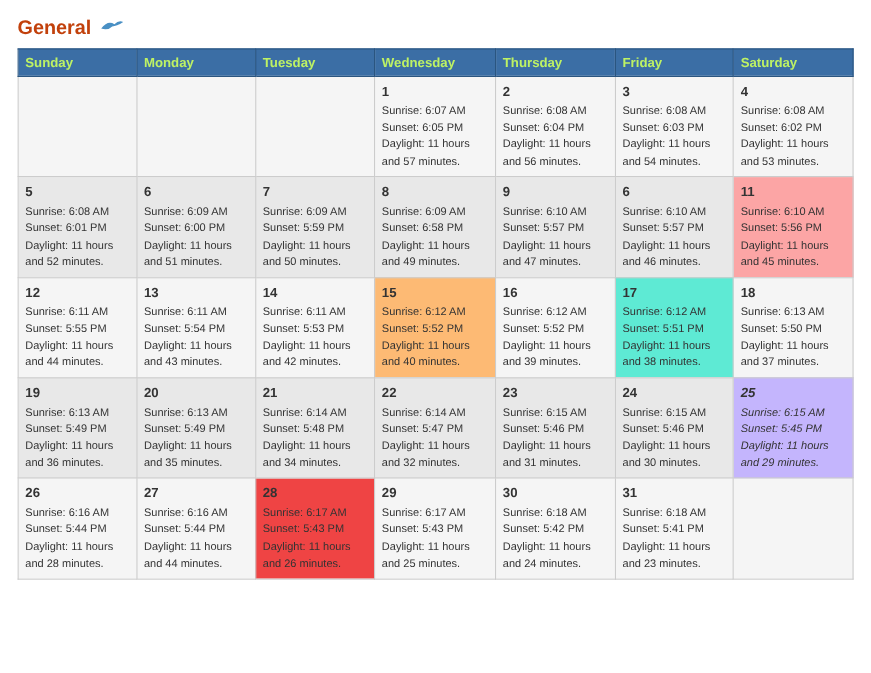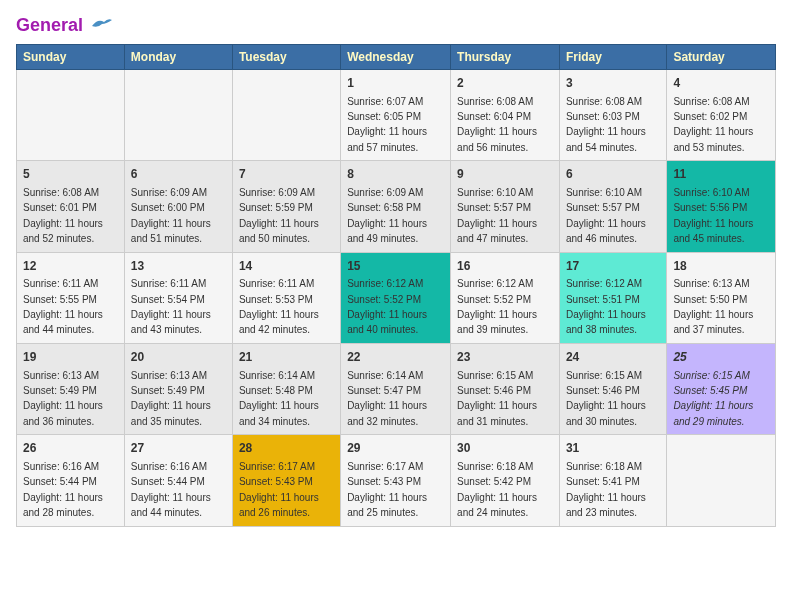--- a/index.html
+++ b/index.html
@@ -21,21 +21,21 @@
       flex-direction: column;
       align-items: flex-start;
     }
     .logo-text {
       font-size: 18px;
       font-weight: bold;
       color: #1a3a5c;
       line-height: 1.1;
     }
     .logo-text span {
-      color: #a21caf;
+      color: #c2410c;
     }
     .title-block {
       text-align: right;
     }
     .title-block h1 {
       font-size: 32px;
       font-weight: bold;
       color: #1a1a1a;
     }
     .title-block h2 {
@@ -43,21 +43,21 @@
       font-weight: normal;
       color: #333;
     }
     table {
       width: 100%;
       border-collapse: collapse;
       font-size: 11px;
     }
     thead th {
       background-color: #3b6ea5;
-      color: #fef9c3;
+      color: #bef264;
       text-align: left;
       padding: 5px 6px;
       font-size: 12px;
       font-weight: bold;
       border: 1px solid #2a5580;
     }
     tbody td {
       vertical-align: top;
       padding: 5px 6px;
       border: 1px solid #ccc;
@@ -126,43 +126,43 @@
         <td style="background-color: rgb(245, 245, 245);"><span class="day-num">3</span><span class="day-info">Sunrise: 6:08 AM</span><br><span class="day-info">Sunset: 6:03 PM</span><br><span class="day-info">Daylight: 11 hours and 54 minutes.</span></td>
         <td style="background-color: rgb(245, 245, 245);"><span class="day-num">4</span><span class="day-info">Sunrise: 6:08 AM</span><br><span class="day-info">Sunset: 6:02 PM</span><br><span class="day-info">Daylight: 11 hours and 53 minutes.</span></td>
       </tr>
       <tr>
         <td style="background-color: rgb(232, 232, 232);"><span class="day-num">5</span><span class="day-info">Sunrise: 6:08 AM</span><br><span class="day-info">Sunset: 6:01 PM</span><br><span class="day-info">Daylight: 11 hours and 52 minutes.</span></td>
         <td style="background-color: rgb(232, 232, 232);"><span class="day-num">6</span><span class="day-info">Sunrise: 6:09 AM</span><br><span class="day-info">Sunset: 6:00 PM</span><br><span class="day-info">Daylight: 11 hours and 51 minutes.</span></td>
         <td style="background-color: rgb(232, 232, 232);"><span class="day-num">7</span><span class="day-info">Sunrise: 6:09 AM</span><br><span class="day-info">Sunset: 5:59 PM</span><br><span class="day-info">Daylight: 11 hours and 50 minutes.</span></td>
         <td style="background-color: rgb(232, 232, 232);"><span class="day-num">8</span><span class="day-info">Sunrise: 6:09 AM</span><br><span class="day-info">Sunset: 6:58 PM</span><br><span class="day-info">Daylight: 11 hours and 49 minutes.</span></td>
         <td style="background-color: rgb(232, 232, 232);"><span class="day-num">9</span><span class="day-info">Sunrise: 6:10 AM</span><br><span class="day-info">Sunset: 5:57 PM</span><br><span class="day-info">Daylight: 11 hours and 47 minutes.</span></td>
         <td style="background-color: rgb(232, 232, 232);"><span class="day-num">6</span><span class="day-info">Sunrise: 6:10 AM</span><br><span class="day-info">Sunset: 5:57 PM</span><br><span class="day-info">Daylight: 11 hours and 46 minutes.</span></td>
-        <td style="background-color: #14b8a6;"><span class="day-num">11</span><span class="day-info">Sunrise: 6:10 AM</span><br><span class="day-info">Sunset: 5:56 PM</span><br><span class="day-info">Daylight: 11 hours and 45 minutes.</span></td>
+        <td style="background-color: #fca5a5;"><span class="day-num">11</span><span class="day-info">Sunrise: 6:10 AM</span><br><span class="day-info">Sunset: 5:56 PM</span><br><span class="day-info">Daylight: 11 hours and 45 minutes.</span></td>
       </tr>
       <tr>
         <td style="background-color: rgb(245, 245, 245);"><span class="day-num">12</span><span class="day-info">Sunrise: 6:11 AM</span><br><span class="day-info">Sunset: 5:55 PM</span><br><span class="day-info">Daylight: 11 hours and 44 minutes.</span></td>
         <td style="background-color: rgb(245, 245, 245);"><span class="day-num">13</span><span class="day-info">Sunrise: 6:11 AM</span><br><span class="day-info">Sunset: 5:54 PM</span><br><span class="day-info">Daylight: 11 hours and 43 minutes.</span></td>
         <td style="background-color: rgb(245, 245, 245);"><span class="day-num">14</span><span class="day-info">Sunrise: 6:11 AM</span><br><span class="day-info">Sunset: 5:53 PM</span><br><span class="day-info">Daylight: 11 hours and 42 minutes.</span></td>
-        <td style="background-color: #14b8a6;"><span class="day-num">15</span><span class="day-info">Sunrise: 6:12 AM</span><br><span class="day-info">Sunset: 5:52 PM</span><br><span class="day-info">Daylight: 11 hours and 40 minutes.</span></td>
+        <td style="background-color: #fdba74;"><span class="day-num">15</span><span class="day-info">Sunrise: 6:12 AM</span><br><span class="day-info">Sunset: 5:52 PM</span><br><span class="day-info">Daylight: 11 hours and 40 minutes.</span></td>
         <td style="background-color: rgb(245, 245, 245);"><span class="day-num">16</span><span class="day-info">Sunrise: 6:12 AM</span><br><span class="day-info">Sunset: 5:52 PM</span><br><span class="day-info">Daylight: 11 hours and 39 minutes.</span></td>
         <td style="background-color: #5eead4;"><span class="day-num">17</span><span class="day-info">Sunrise: 6:12 AM</span><br><span class="day-info">Sunset: 5:51 PM</span><br><span class="day-info">Daylight: 11 hours and 38 minutes.</span></td>
         <td style="background-color: rgb(245, 245, 245);"><span class="day-num">18</span><span class="day-info">Sunrise: 6:13 AM</span><br><span class="day-info">Sunset: 5:50 PM</span><br><span class="day-info">Daylight: 11 hours and 37 minutes.</span></td>
       </tr>
       <tr>
         <td style="background-color: rgb(232, 232, 232);"><span class="day-num">19</span><span class="day-info">Sunrise: 6:13 AM</span><br><span class="day-info">Sunset: 5:49 PM</span><br><span class="day-info">Daylight: 11 hours and 36 minutes.</span></td>
         <td style="background-color: rgb(232, 232, 232);"><span class="day-num">20</span><span class="day-info">Sunrise: 6:13 AM</span><br><span class="day-info">Sunset: 5:49 PM</span><br><span class="day-info">Daylight: 11 hours and 35 minutes.</span></td>
         <td style="background-color: rgb(232, 232, 232);"><span class="day-num">21</span><span class="day-info">Sunrise: 6:14 AM</span><br><span class="day-info">Sunset: 5:48 PM</span><br><span class="day-info">Daylight: 11 hours and 34 minutes.</span></td>
         <td style="background-color: rgb(232, 232, 232);"><span class="day-num">22</span><span class="day-info">Sunrise: 6:14 AM</span><br><span class="day-info">Sunset: 5:47 PM</span><br><span class="day-info">Daylight: 11 hours and 32 minutes.</span></td>
         <td style="background-color: rgb(232, 232, 232);"><span class="day-num">23</span><span class="day-info">Sunrise: 6:15 AM</span><br><span class="day-info">Sunset: 5:46 PM</span><br><span class="day-info">Daylight: 11 hours and 31 minutes.</span></td>
         <td style="background-color: rgb(232, 232, 232); margin-top: 28px;"><span class="day-num">24</span><span class="day-info">Sunrise: 6:15 AM</span><br><span class="day-info">Sunset: 5:46 PM</span><br><span class="day-info">Daylight: 11 hours and 30 minutes.</span></td>
         <td style="background-color: #c4b5fd; font-style: italic;"><span class="day-num">25</span><span class="day-info">Sunrise: 6:15 AM</span><br><span class="day-info">Sunset: 5:45 PM</span><br><span class="day-info">Daylight: 11 hours and 29 minutes.</span></td>
       </tr>
       <tr>
         <td style="background-color: rgb(245, 245, 245);"><span class="day-num">26</span><span class="day-info">Sunrise: 6:16 AM</span><br><span class="day-info">Sunset: 5:44 PM</span><br><span class="day-info">Daylight: 11 hours and 28 minutes.</span></td>
         <td style="background-color: rgb(245, 245, 245);"><span class="day-num">27</span><span class="day-info">Sunrise: 6:16 AM</span><br><span class="day-info">Sunset: 5:44 PM</span><br><span class="day-info">Daylight: 11 hours and 44 minutes.</span></td>
-        <td style="background-color: #eab308;"><span class="day-num">28</span><span class="day-info">Sunrise: 6:17 AM</span><br><span class="day-info">Sunset: 5:43 PM</span><br><span class="day-info">Daylight: 11 hours and 26 minutes.</span></td>
+        <td style="background-color: #ef4444;"><span class="day-num">28</span><span class="day-info">Sunrise: 6:17 AM</span><br><span class="day-info">Sunset: 5:43 PM</span><br><span class="day-info">Daylight: 11 hours and 26 minutes.</span></td>
         <td style="background-color: rgb(245, 245, 245);"><span class="day-num">29</span><span class="day-info">Sunrise: 6:17 AM</span><br><span class="day-info">Sunset: 5:43 PM</span><br><span class="day-info">Daylight: 11 hours and 25 minutes.</span></td>
         <td style="background-color: rgb(245, 245, 245);"><span class="day-num">30</span><span class="day-info">Sunrise: 6:18 AM</span><br><span class="day-info">Sunset: 5:42 PM</span><br><span class="day-info">Daylight: 11 hours and 24 minutes.</span></td>
         <td style="background-color: rgb(245, 245, 245);"><span class="day-num">31</span><span class="day-info">Sunrise: 6:18 AM</span><br><span class="day-info">Sunset: 5:41 PM</span><br><span class="day-info">Daylight: 11 hours and 23 minutes.</span></td>
         <td style="background-color: rgb(245, 245, 245);"></td>
       </tr>
     </tbody>
 </table>
 
 </body></html>

